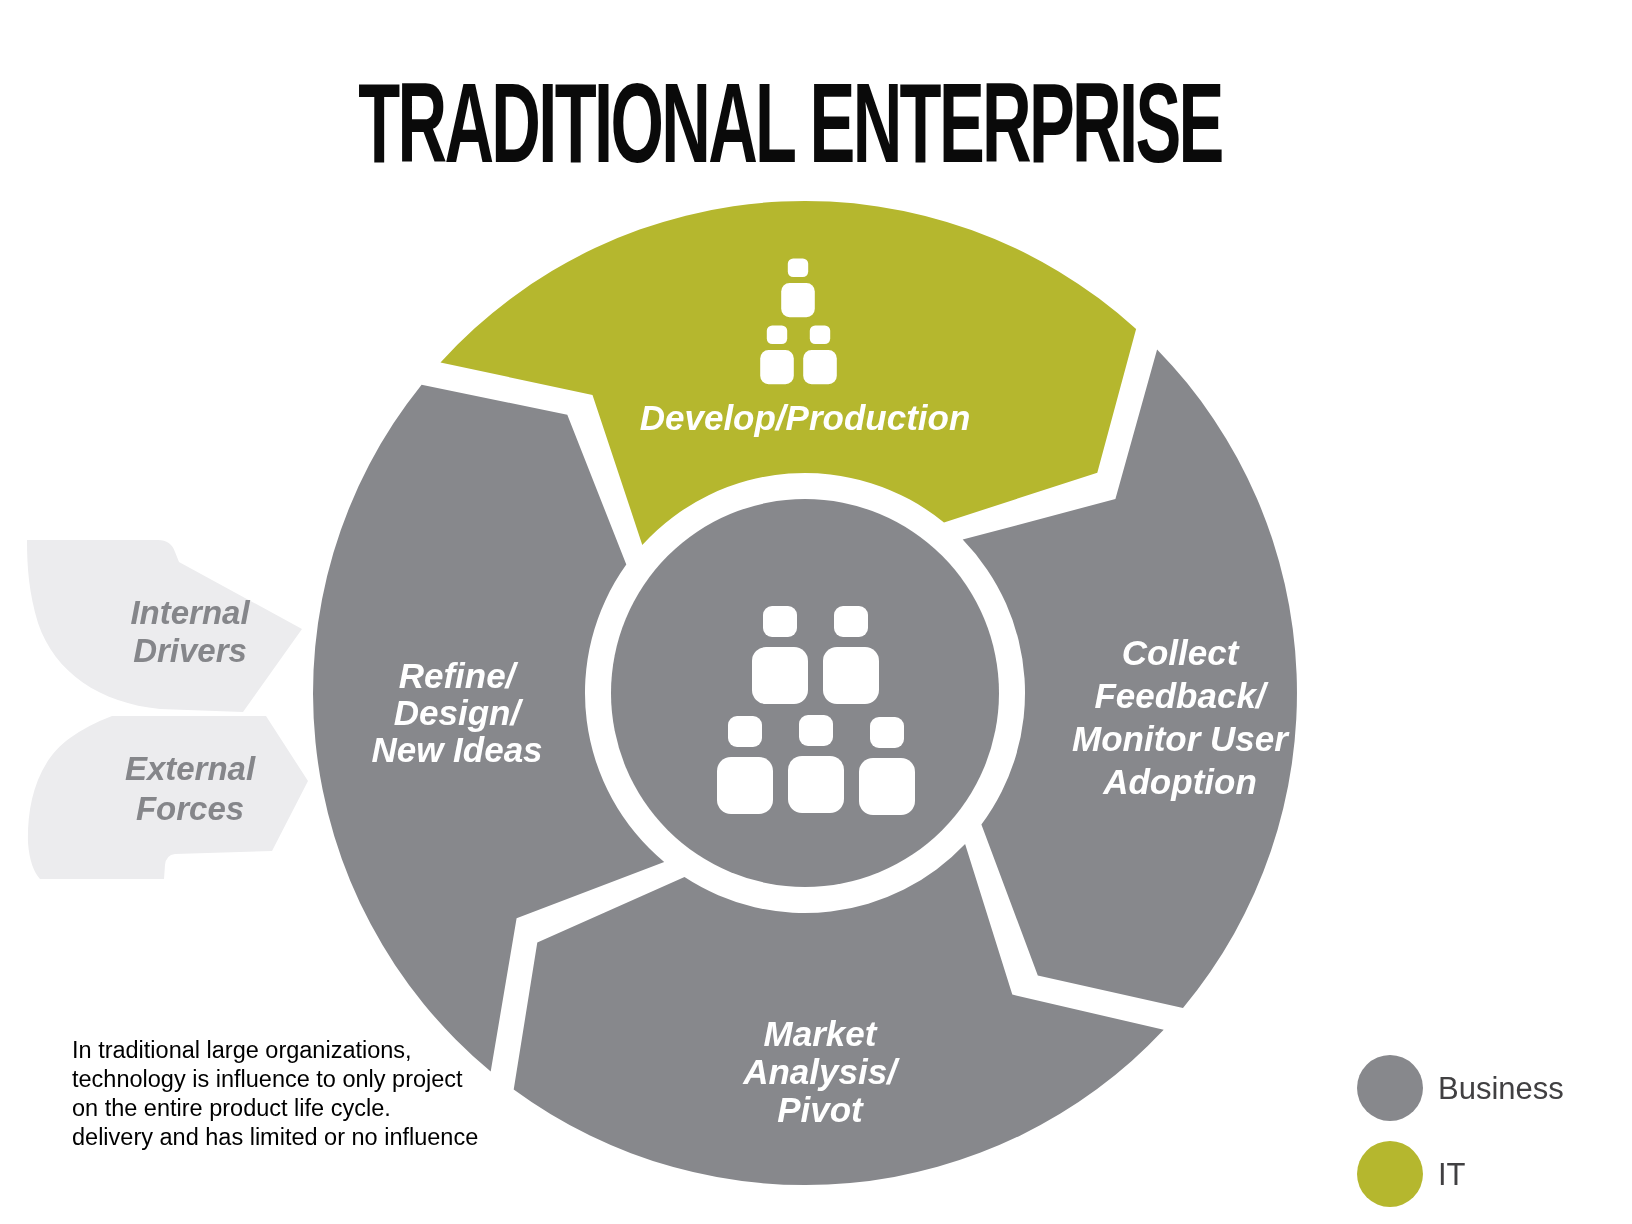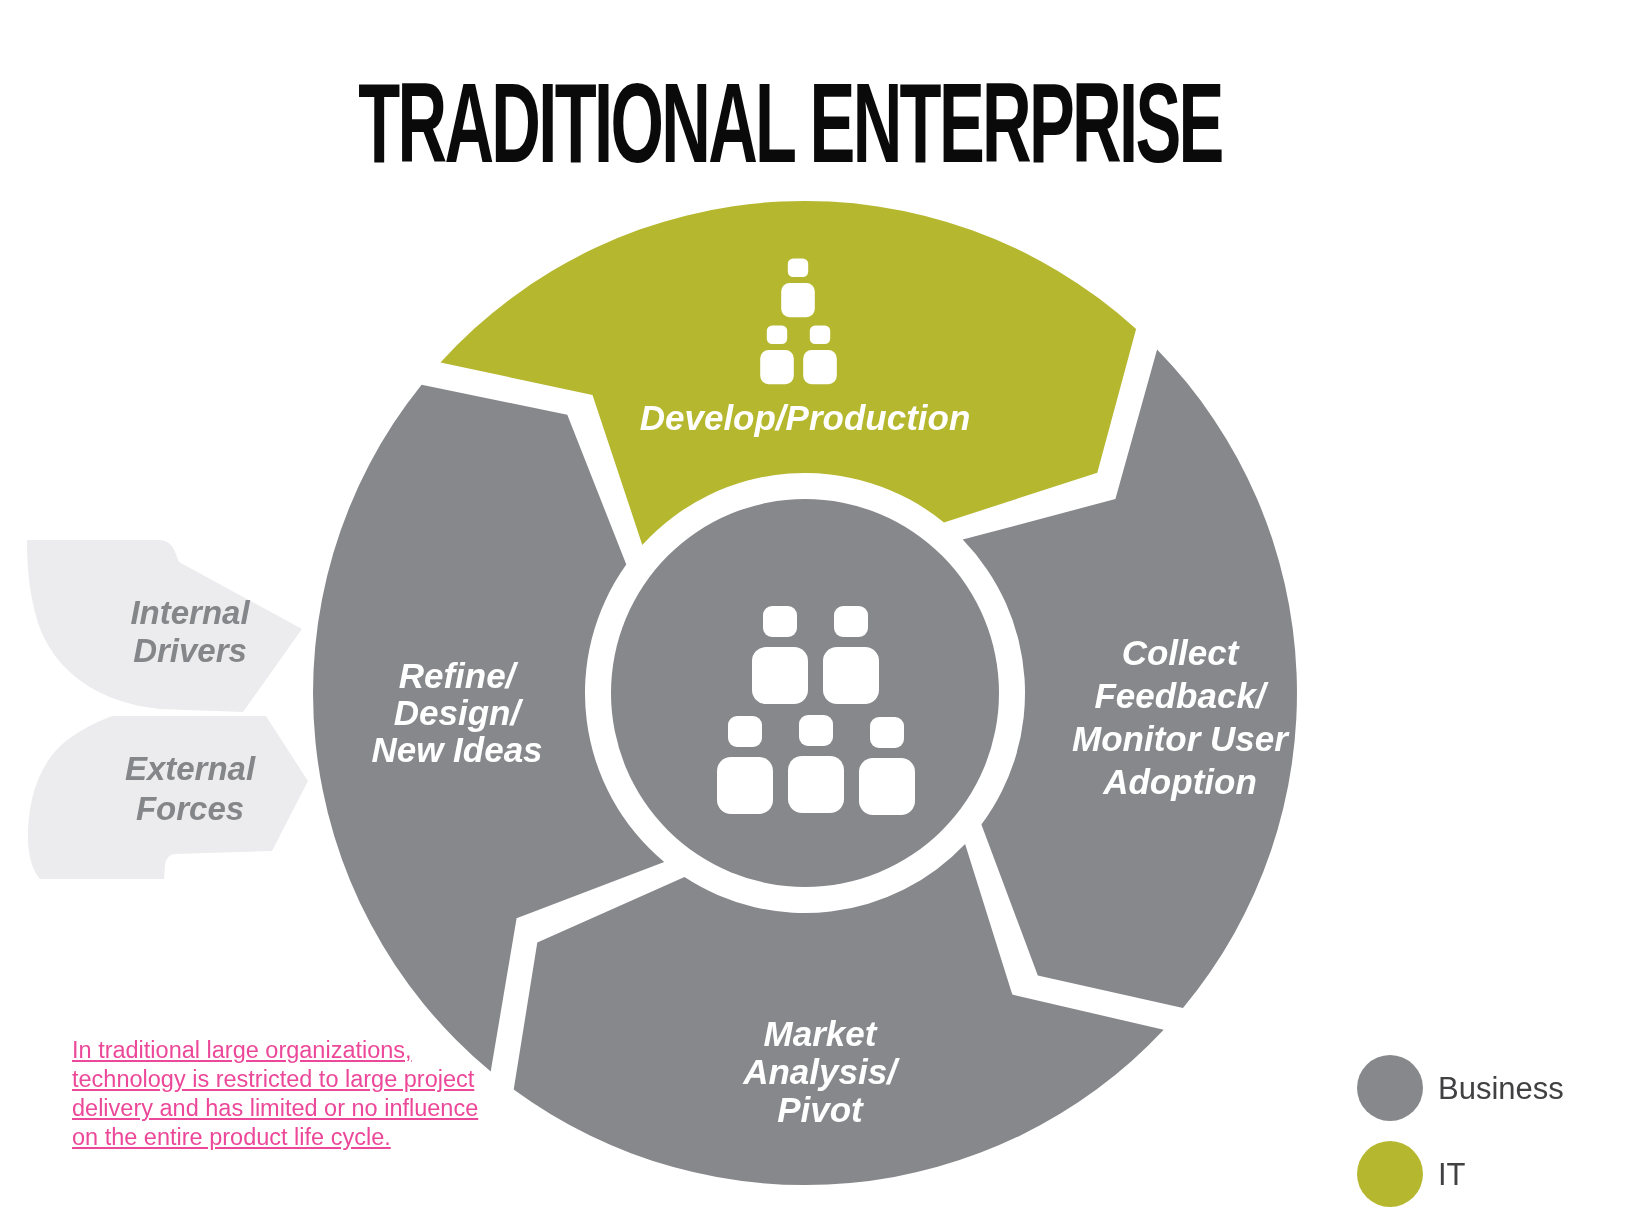--- a/index.html
+++ b/index.html
@@ -9,21 +9,21 @@
          font-family:"Liberation Sans",sans-serif;font-weight:bold;font-size:104px;
          letter-spacing:-4px;color:#0a0a0a;transform:scale(0.66,1.08);transform-origin:50% 50%;
          white-space:nowrap;}
   svg.diagram{position:absolute;left:0;top:0;width:1632px;height:1224px;}
   .seg-label{font-family:"Liberation Sans",sans-serif;font-style:italic;font-weight:bold;
              font-size:35px;fill:#ffffff;text-anchor:middle;}
   .arrow-label{font-family:"Liberation Sans",sans-serif;font-style:italic;font-weight:bold;
                font-size:33px;fill:#85868a;text-anchor:middle;}
   .legend-label{font-family:"Liberation Sans",sans-serif;font-size:31px;fill:#414042;}
   .note{position:absolute;left:72px;top:1008px;width:420px;font-size:23.5px;line-height:29px;
-        color:#ec4899;text-decoration:underline;}
+        color:#000000;}
 </style>
 </head>
 <body>
 
 <div class="stage">
 
   <h1 class="title">TRADITIONAL ENTERPRISE</h1>
 
   <svg class="diagram" viewBox="0 0 1632 1224">
 
@@ -88,17 +88,17 @@
     <g>
       <circle id="legend-swatch-business" cx="1390" cy="1060" r="33" fill="#87888c"></circle>
       <text class="legend-label" x="1438" y="1071">Business</text>
       <circle id="legend-swatch-it" cx="1390" cy="1146" r="33" fill="#b5b72e"></circle>
       <text class="legend-label" x="1438" y="1157">IT</text>
     </g>
   </svg>
 
   <div class="note">
     <div>In traditional large organizations,</div>
-    <div>technology is restricted to large project</div>
+    <div>technology is influence to only project</div>
+    <div>on the entire product life cycle.</div>
     <div>delivery and has limited or no influence</div>
-    <div>on the entire product life cycle.</div>
   </div>
 </div>
 
 </body></html>

